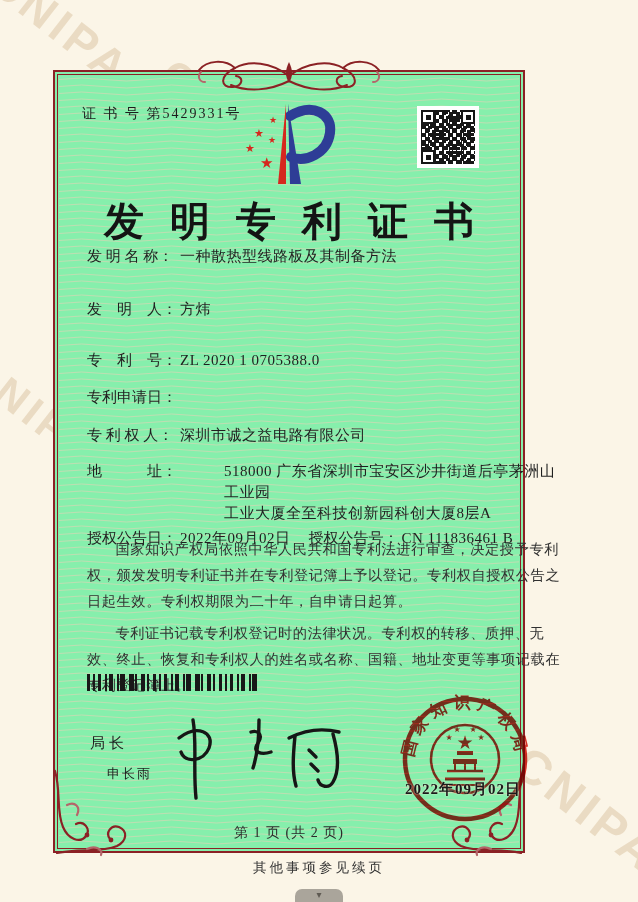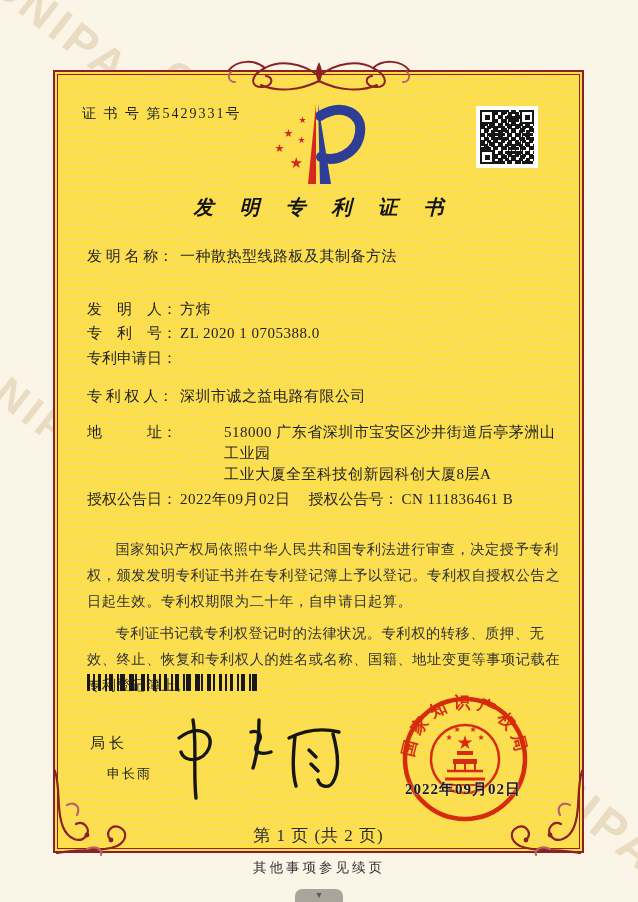--- a/index.html
+++ b/index.html
@@ -17,22 +17,22 @@
     color:rgba(201,166,122,0.33); transform:rotate(38deg); white-space:nowrap;
     pointer-events:none;
   }
   .wm1{left:-22px; top:-2px;}
   .wm2{left:150px; top:92px; font-size:42px;}
   .wm3{left:-44px; top:388px; font-size:42px;}
   .wm4{left:196px; top:548px;}
   .wm5{left:502px; top:782px; font-size:48px;}
   
   .frame {
-    position:absolute; left:53px; top:70px; width:531px; height:783px;
-    border:2.5px solid #8b2125; background:#fde047;
+    position:absolute; left:53px; top:70px; width:472px; height:783px;
+    border:2.5px solid #8b2125; background:#86efac;
   }
   .frame-inner { position:absolute; inset:2px; border:1px solid #8b2125; pointer-events:none; }
   .texture { position:absolute; inset:4px; width:calc(100% - 8px); height:calc(100% - 8px); pointer-events:none; }
   .ornament-top { position:absolute; left:50%; transform:translateX(-50%); top:-16px; }
   .corner { position:absolute; pointer-events:none; }
   .corner.bl { left:-8px; bottom:-9px; }
   .corner.br { right:-8px; bottom:-9px; transform:scaleX(-1); }
   
   .cert-no { position:absolute; left:27px; top:33px; font-size:14px; letter-spacing:2px; color:#1d1d1d; }
   .logo { position:absolute; left:50%; transform:translateX(-50%); top:24px; width:96px; height:94px; }
@@ -42,31 +42,30 @@
     position:absolute; inset:4px;
     background:
       repeating-conic-gradient(#161616 0% 25%, rgba(255,255,255,0) 0% 50%) 0px 0px/9px 9px,
       repeating-conic-gradient(#161616 0% 25%, #ffffff 0% 50%) 4px 2px/7px 7px;
   }
   .qr-finder { position:absolute; width:14px; height:14px; border:2.5px solid #161616; background:#fff; }
   .qr-finder::after { content:""; position:absolute; left:3px; top:3px; width:5px; height:5px; background:#161616; }
   .qr-finder.tl{left:4px; top:4px;} .qr-finder.tr{right:4px; top:4px;} .qr-finder.bl{left:4px; bottom:4px;}
   .title {
     position:absolute; left:0; right:0; top:122px; text-align:center;
-    font-size:20px; font-weight:bold; letter-spacing:26px; padding-left:26px;
+    font-size:40px; font-weight:bold; letter-spacing:26px; padding-left:26px;
     color:#141414;
-    font-style:italic;
   }
   
   .fields { position:absolute; left:32px; top:168px; width:478px; font-size:15px; color:#1f1f1f; }
   .frow { display:flex; line-height:21px; }
   .flabel { flex:0 0 93px; white-space:nowrap; }
   .fvalue { white-space:pre-line; letter-spacing:0.5px; }
-  .frow.r1{margin-top:6px;} .frow.r2{margin-top:32px;} .frow.r3{margin-top:3px;align-items:center;}
-  .frow.r4{margin-top:4px;} .frow.r5{margin-top:17px;} .frow.r6{margin-top:15px;gap:44px;}
+  .frow.r1{margin-top:6px;} .frow.r2{margin-top:32px;} .frow.r3{margin-top:30px;align-items:center;}
+  .frow.r4{margin-top:16px;} .frow.r5{margin-top:17px;} .frow.r6{margin-top:15px;gap:44px;}
   .frow.grant{margin-top:4px;}
   .grant-pair2{ margin-left:18px; display:flex; }
   
   .paras { position:absolute; left:32px; top:464px; width:476px;
     font-size:14.2px; line-height:26px; letter-spacing:0.6px; color:#303030; }
   .paras p { text-indent:2em; margin-bottom:6px; }
   
   .barcode { position:absolute; left:32px; top:602px; width:173px; height:17px;
     background-image:
       repeating-linear-gradient(90deg,#181818 0 2px,rgba(0,0,0,0) 2px 6px),
@@ -75,21 +74,21 @@
   
   .signer-title { position:absolute; left:35px; top:662px; font-size:15px; letter-spacing:4px; color:#1d1d1d; }
   .signer-name  { position:absolute; left:52px; top:693px; font-size:13px; letter-spacing:2px; color:#1d1d1d; }
   .signature { position:absolute; left:108px; top:636px; }
   
   .seal { position:absolute; left:344px; top:621px; width:132px; height:132px; opacity:0.95; mix-blend-mode:multiply; }
   .seal-date { position:absolute; left:333px; top:708px; width:150px; text-align:center;
     font-size:15px; font-weight:bold; color:#1a1a1a; letter-spacing:1px;
     text-shadow:0 0 2px #f6ecd9; }
   
-  .page-info { position:absolute; left:0; right:0; top:752px; text-align:center; font-size:17px; color:#2b2b2b; letter-spacing:1px; }
+  .page-info { position:absolute; left:0; right:0; top:752px; text-align:center; font-size:14px; color:#2b2b2b; letter-spacing:1px; }
   .footer-note { position:absolute; left:0; right:0; top:859px; text-align:center;
     font-size:13.5px; letter-spacing:3px; color:#333; }
   .scroll-tab { position:absolute; left:50%; transform:translateX(-50%); bottom:0;
     width:48px; height:13px; background:#aaa59b; border-radius:7px 7px 0 0;
     text-align:center; line-height:11px; font-size:10px; color:#5f5b53; cursor:pointer;
     font-family:"DejaVu Sans",sans-serif; }
 </style>
 </head>
 <body>
 

